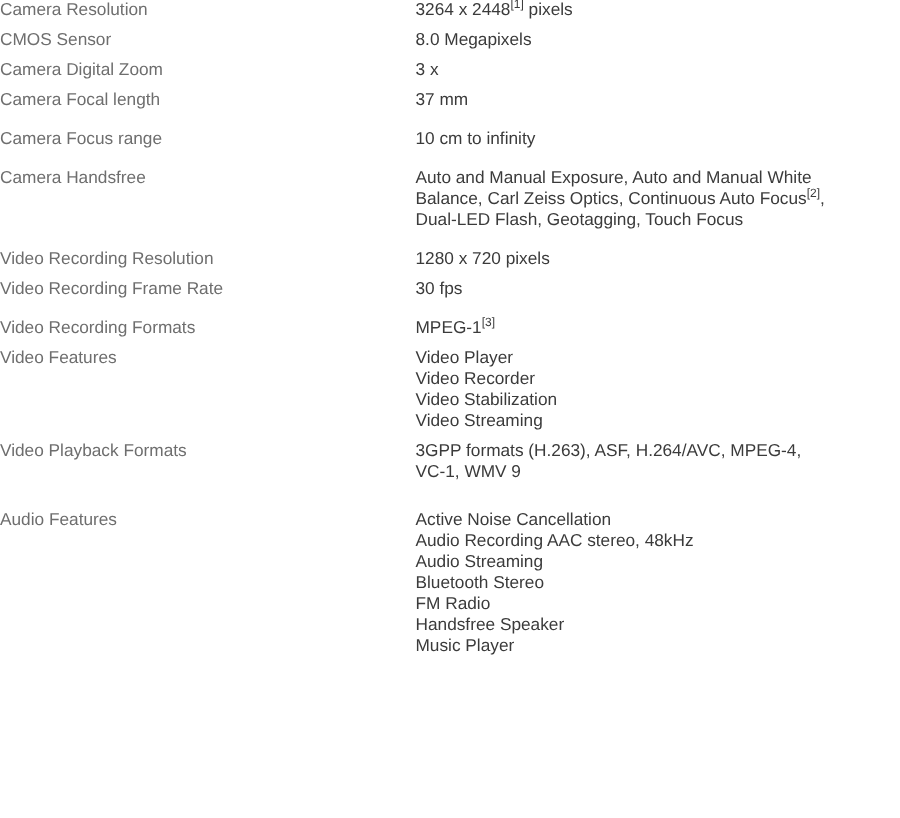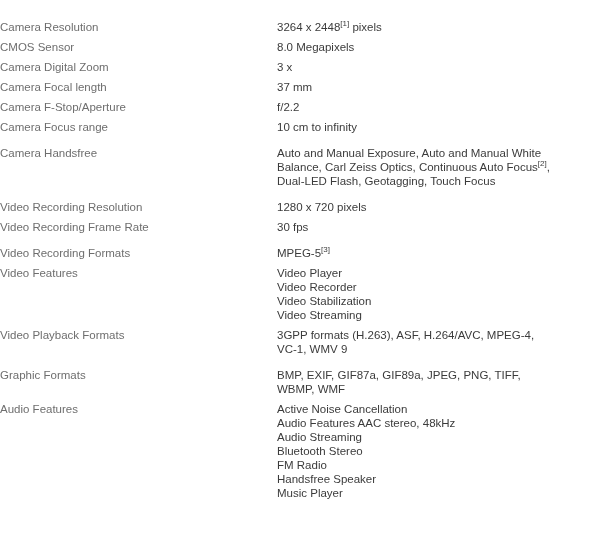--- a/index.html
+++ b/index.html
@@ -18,21 +18,20 @@
     width: 600px;
     height: 545px;
     position: relative;
     box-sizing: border-box;
     padding: 0;
   }
   .spec-table {
     width: 600px;
     border-collapse: collapse;
     table-layout: fixed;
-    margin-top: 20px;
   }
   .spec-row > td {
     vertical-align: top;
     padding: 0;
     border: 0;
   }
   .cell-label {
     width: 277px;
     padding-left: 25px;
     padding-right: 6px;
@@ -103,24 +102,20 @@
         </tr>
 
       <tr class="spec-row">
         <td class="cell-label">Camera Focal length</td>
         <td class="cell-value">37 mm</td>
       </tr>
       <tr class="spacer-row">
           <td colspan="2"></td>
         </tr>
 
-      <tr class="spec-row">
-        <td class="cell-label">Camera F-Stop/Aperture</td>
-        <td class="cell-value">f/2.2</td>
-      </tr>
       <tr class="spacer-row">
           <td colspan="2"></td>
         </tr>
 
       <tr class="spec-row">
         <td class="cell-label">Camera Focus range</td>
         <td class="cell-value">10 cm to infinity</td>
       </tr>
       <tr class="spacer-row">
           <td colspan="2"></td>
@@ -157,21 +152,21 @@
       <tr class="spacer-row">
           <td colspan="2"></td>
         </tr>
 
       <tr class="spacer-row">
           <td colspan="2"></td>
         </tr>
 
       <tr class="spec-row">
         <td class="cell-label">Video Recording Formats</td>
-        <td class="cell-value"><span>MPEG-5</span><sup>[3]</sup></td>
+        <td class="cell-value"><span>MPEG-1</span><sup>[3]</sup></td>
       </tr>
       <tr class="spacer-row">
           <td colspan="2"></td>
         </tr>
 
       <tr class="spec-row">
         <td class="cell-label">Video Features</td>
         <td class="cell-value">
           <span class="value-line">Video Player</span>
           <span class="value-line">Video Recorder</span>
@@ -191,36 +186,29 @@
         </td>
       </tr>
       <tr class="spacer-row">
           <td colspan="2"></td>
         </tr>
 
       <tr class="spacer-row">
           <td colspan="2"></td>
         </tr>
 
-      <tr class="spec-row">
-        <td class="cell-label">Graphic Formats</td>
-        <td class="cell-value">
-          <span class="value-line">BMP, EXIF, GIF87a, GIF89a, JPEG, PNG, TIFF,</span>
-          <span class="value-line">WBMP, WMF</span>
-        </td>
-      </tr>
       <tr class="spacer-row">
           <td colspan="2"></td>
         </tr>
 
       <tr class="spec-row">
         <td class="cell-label">Audio Features</td>
         <td class="cell-value">
           <span class="value-line">Active Noise Cancellation</span>
-          <span class="value-line">Audio Features AAC stereo, 48kHz</span>
+          <span class="value-line">Audio Recording AAC stereo, 48kHz</span>
           <span class="value-line">Audio Streaming</span>
           <span class="value-line">Bluetooth Stereo</span>
           <span class="value-line">FM Radio</span>
           <span class="value-line">Handsfree Speaker</span>
           <span class="value-line">Music Player</span>
         </td>
       </tr>
 
     </tbody>
   </table>

